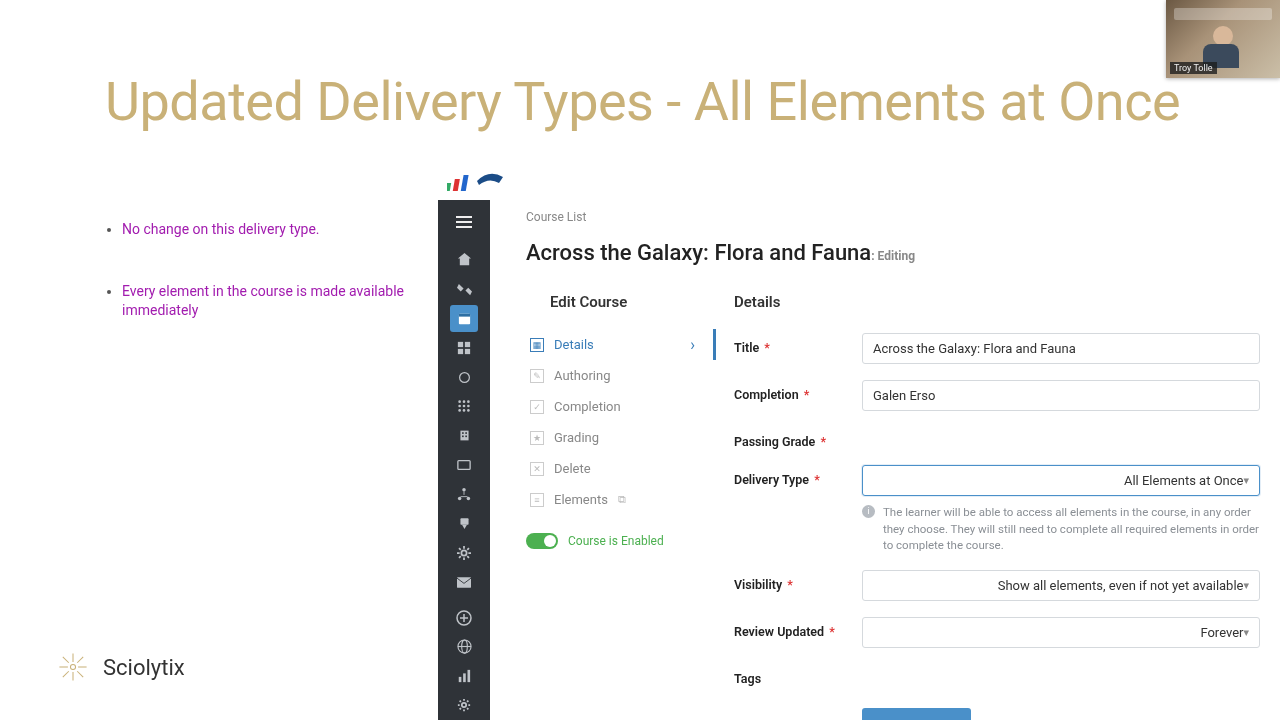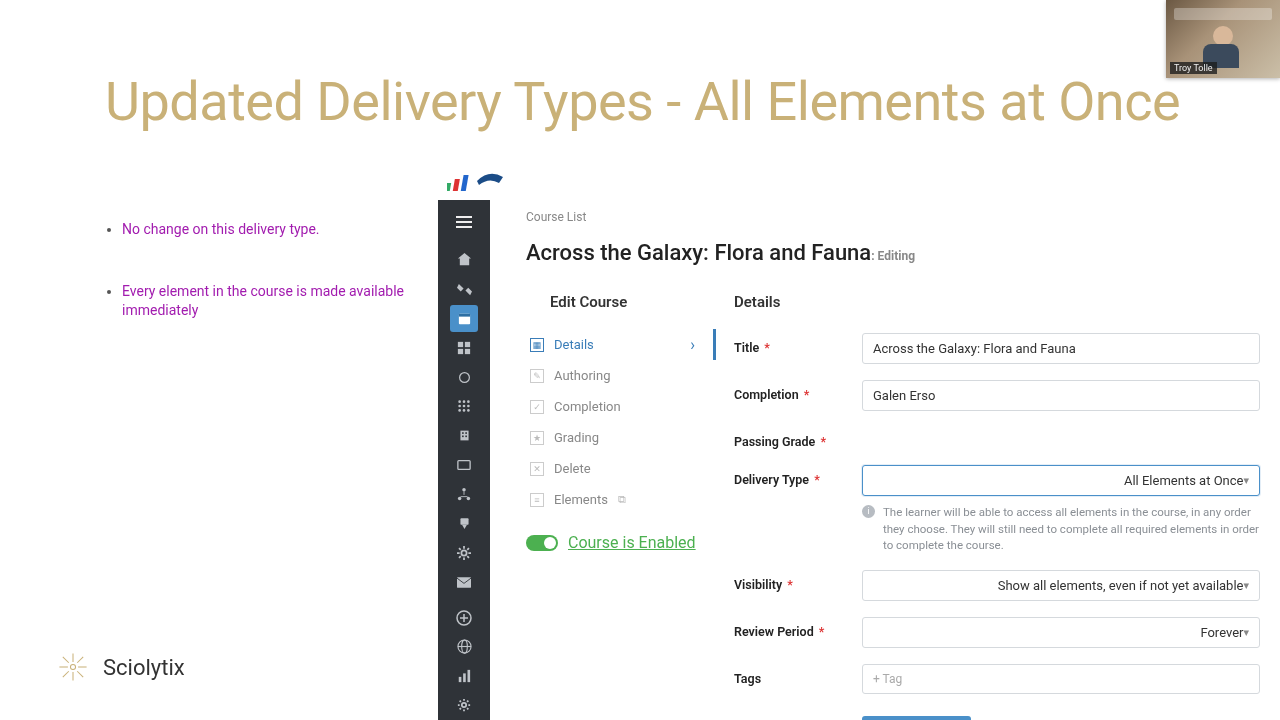--- a/index.html
+++ b/index.html
@@ -174,21 +174,21 @@
     display:flex;
     align-items:center;
     gap:10px;
   }
   .switch {
     width:32px;height:16px;border-radius:10px;background:#4cb050;position:relative;
   }
   .switch::after{
     content:"";position:absolute;right:2px;top:2px;width:12px;height:12px;border-radius:50%;background:#fff;
   }
-  .switch-label { font-size:16px; color:#4cb050;text-decoration:underline; }
+  .switch-label { font-size:12px; color:#4cb050; }
   .details-col {
     flex:1;
     padding-left: 18px;
   }
   .details-col h3 {
     font-size:15px;font-weight:600;color:#333;margin-bottom:22px;
   }
   .field {
     display:flex;
     align-items:flex-start;
@@ -509,34 +509,31 @@
           <div class="label"><span>Visibility</span> <span class="req">*</span></div>
           <div class="control">
             <div class="select">
               <span>Show all elements, even if not yet available</span>
               <span class="caret">▾</span>
             </div>
           </div>
         </div>
 
         <div class="field">
-          <div class="label"><span>Review Period</span> <span class="req">*</span></div>
+          <div class="label"><span>Review Updated</span> <span class="req">*</span></div>
           <div class="control">
             <div class="select">
               <span>Forever</span>
               <span class="caret">▾</span>
             </div>
           </div>
         </div>
 
         <div class="field">
           <div class="label"><span>Tags</span></div>
-          <div class="control">
-            <div class="tag-input">+ Tag</div>
-          </div>
         </div>
 
         <div class="field">
           <div class="label"></div>
           <div class="control">
             <button class="save-btn">Save Details</button>
           </div>
         </div>
 
       </div>

